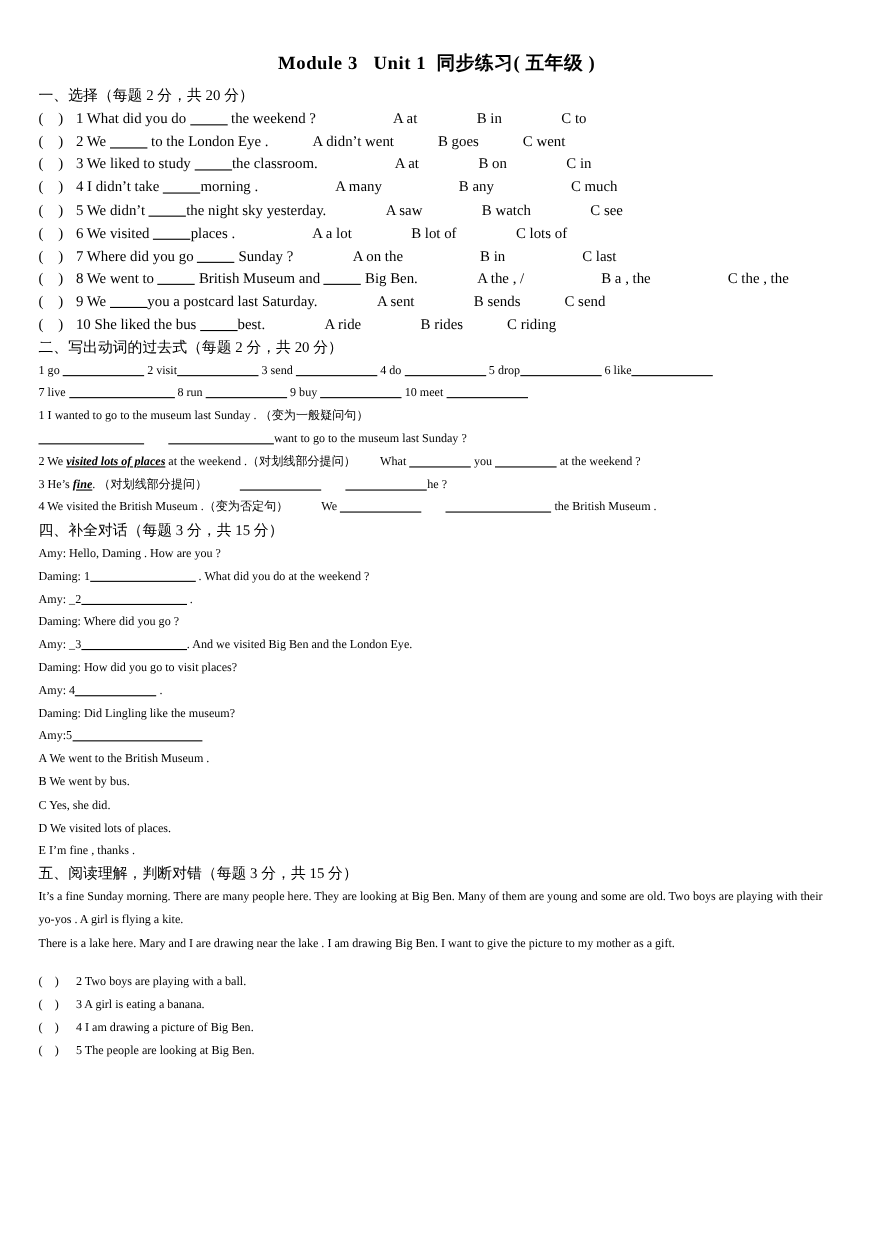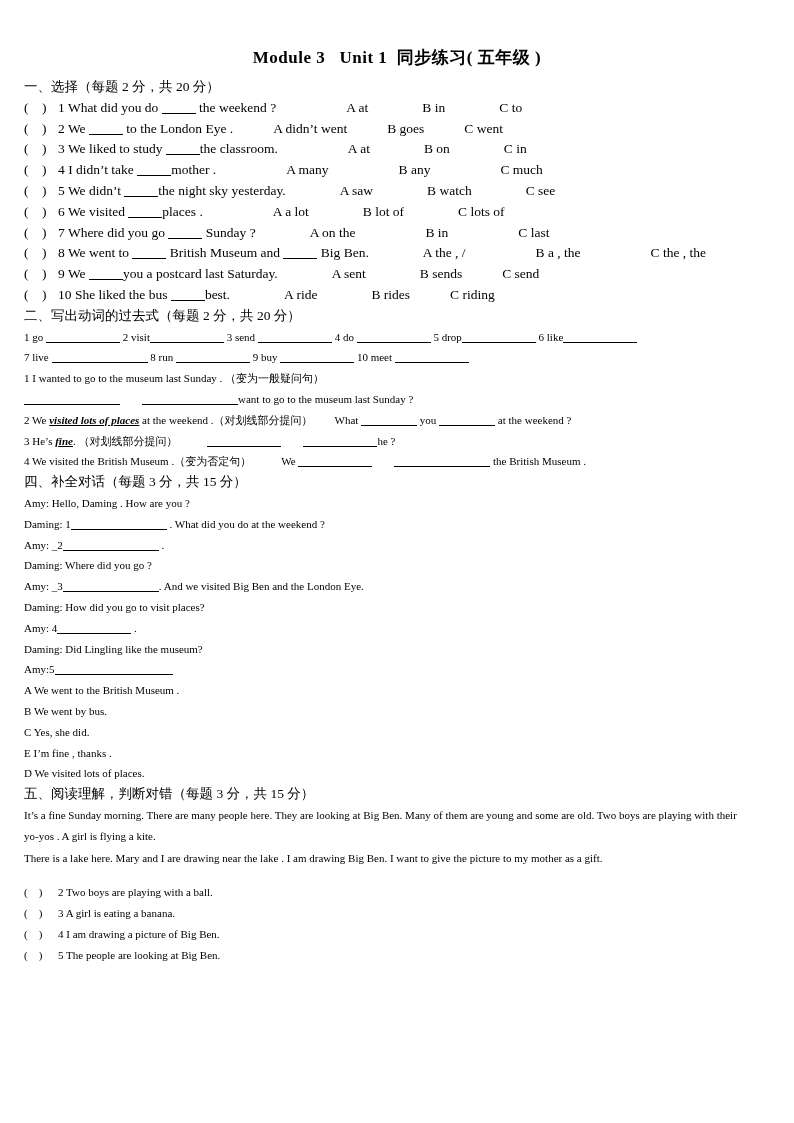--- a/index.html
+++ b/index.html
@@ -23,21 +23,21 @@
   .doc-title {
     text-align: center;
     font-size: 17px;
     font-weight: bold;
     letter-spacing: 0.5px;
     margin: 0;
     padding-top: 46px;
     padding-bottom: 8px;
   }
   .body-wrap {
-    padding-left: 24px;
+    padding-left: 35px;
     padding-right: 40px;
   }
   .section-head {
     font-size: 13.5px;
     line-height: 20.8px;
     margin: 0;
     white-space: nowrap;
   }
   .line {
     font-size: 11px;
@@ -114,21 +114,21 @@
 
     <div class="mc-row">
       <span class="paren">(&nbsp;&nbsp;&nbsp;&nbsp;)</span><span>3</span>
       <span>We liked to study</span>
       <span class="bl b-s"></span><span>the classroom.</span><span class="sp-8"></span><span class="opt">A at</span><span class="sp-6"></span><span class="opt">B on</span><span class="sp-6"></span><span class="opt">C in</span>
     </div>
 
     <div class="mc-row">
       <span class="paren">(&nbsp;&nbsp;&nbsp;&nbsp;)</span><span>4</span>
       <span>I didn’t take</span>
-      <span class="bl b-s"></span><span>mother .</span><span class="sp-8"></span><span class="opt">A many</span><span class="sp-8"></span><span class="opt">B any</span><span class="sp-8"></span><span class="opt">C much</span>
+      <span class="bl b-s"></span><span>morning .</span><span class="sp-8"></span><span class="opt">A many</span><span class="sp-8"></span><span class="opt">B any</span><span class="sp-8"></span><span class="opt">C much</span>
     </div>
 
     <div class="mc-row">
       <span class="paren">(&nbsp;&nbsp;&nbsp;&nbsp;)</span><span>5</span>
       <span>We didn’t</span>
       <span class="bl b-s"></span><span>the night sky yesterday.</span><span class="sp-6"></span><span class="opt">A saw</span><span class="sp-6"></span><span class="opt">B watch</span><span class="sp-6"></span><span class="opt">C see</span>
     </div>
 
     <div class="mc-row">
       <span class="paren">(&nbsp;&nbsp;&nbsp;&nbsp;)</span><span>6</span>
@@ -271,22 +271,22 @@
       <span>Did Lingling like the museum?</span>
     </div>
 
     <div class="line">
       <span>Amy:</span><span>5</span><span class="bl b-xxl"></span>
     </div>
 
     <div class="line">A We went to the British Museum .</div>
     <div class="line">B We went by bus.</div>
     <div class="line">C Yes, she did.</div>
+    <div class="line">D We visited lots of places.</div>
     <div class="line">E I’m fine , thanks .</div>
-    <div class="line">D We visited lots of places.</div>
 
     <div class="section-head">五、阅读理解，判断对错（每题 3 分，共 15 分）</div>
 
     <div class="line wrapline">It’s a fine Sunday morning. There are many people here. They are looking at Big Ben. Many of them are young and some are old. Two boys are playing with their yo-yos . A girl is flying a kite.</div>
     <div class="line wrapline">There is a lake here. Mary and I are drawing near the lake . I am drawing Big Ben. I want to give the picture to my mother as a gift.</div>
 
     <div class="gap-md"></div>
 
     <div class="line">
       <span class="paren">(&nbsp;&nbsp;&nbsp;&nbsp;)</span><span>2</span>

